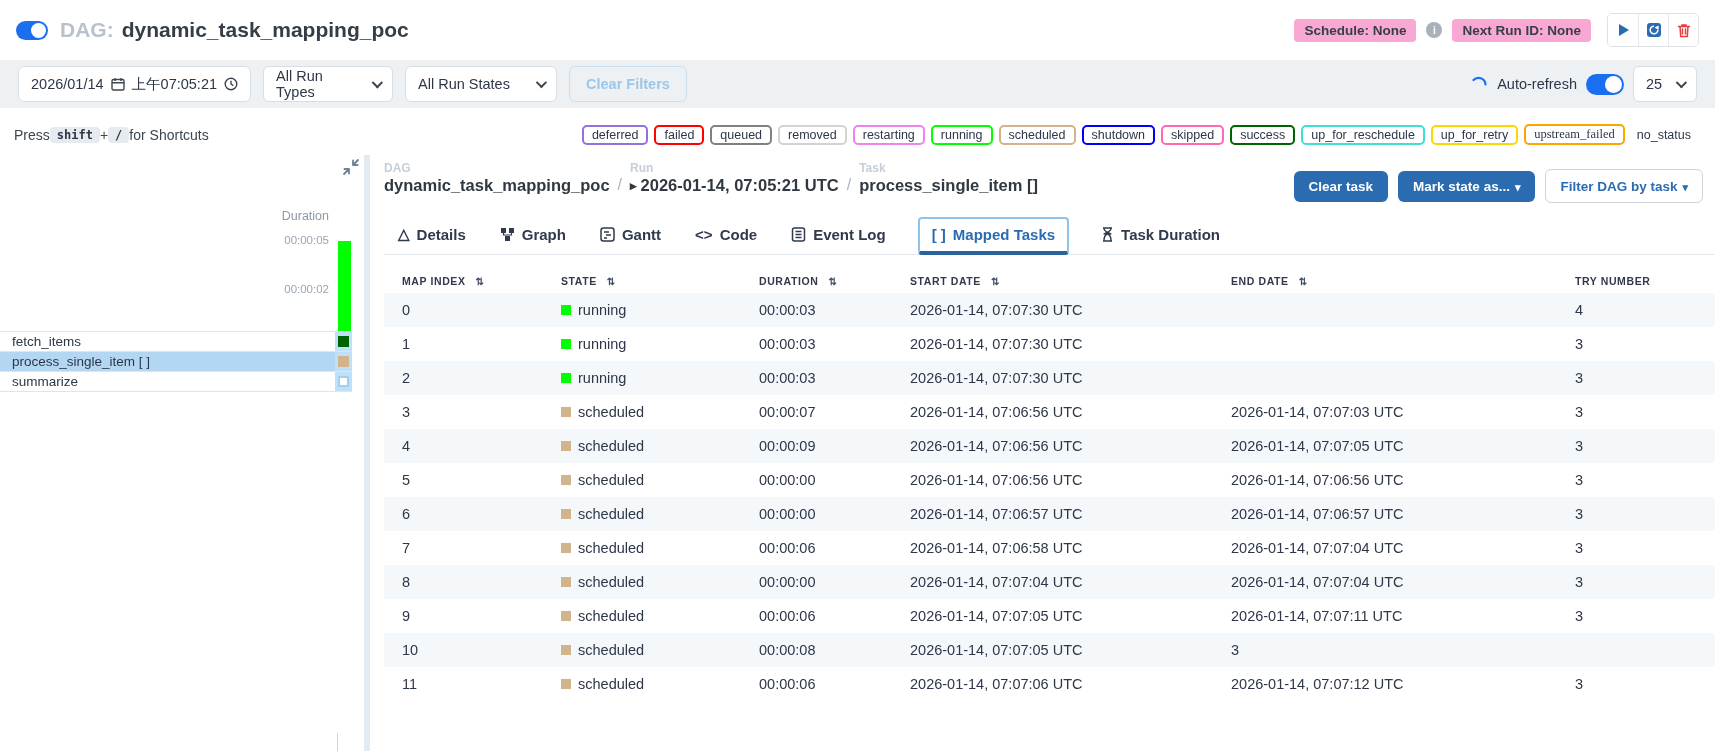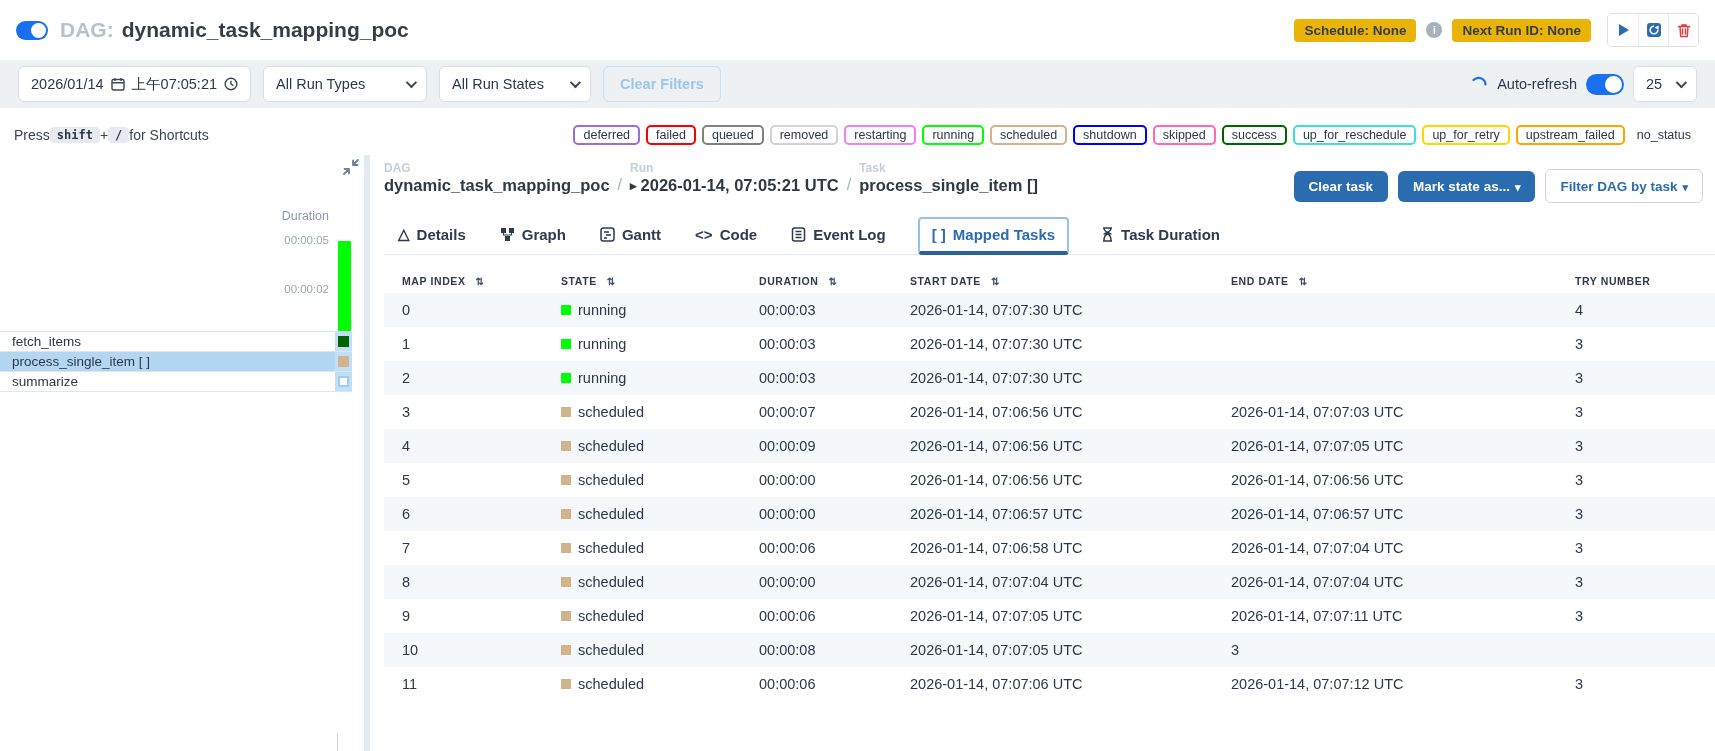--- a/index.html
+++ b/index.html
@@ -6,33 +6,33 @@
   html,body { width:1715px; height:751px; background:#fff; overflow:hidden;
     font-family:"Liberation Sans", sans-serif; color:#2d3748; }
 
   
   .topbar { height:60px; display:flex; align-items:center; padding:0 16px; background:#fff; }
   .switch { width:32px; height:19px; border-radius:10px; background:#1a6ff0; position:relative; flex:0 0 auto; cursor:pointer; }
   .switch .knob { position:absolute; top:2px; right:2px; width:15px; height:15px; border-radius:50%; background:#fff; }
   .dag-label { margin-left:12px; font-size:21px; font-weight:bold; color:#b9c2cc; }
   .dag-title { margin-left:8px; font-size:21px; font-weight:bold; color:#353d46; }
   .topbar-right { margin-left:auto; display:flex; align-items:center; gap:10px; }
-  .gray-badge { background:#eab308; color:#363e47; font-weight:bold; font-size:13.5px; padding:4px 10px; border-radius:4px; }
+  .gray-badge { background:#f9a8d4; color:#363e47; font-weight:bold; font-size:13.5px; padding:4px 10px; border-radius:4px; }
   .info-circle { width:16px; height:16px; border-radius:50%; background:#a8b2bd; color:#fff; font-size:10px; font-weight:bold;
     display:flex; align-items:center; justify-content:center; font-style:normal; }
   .icon-group { display:flex; border:1px solid #dde2e8; border-radius:5px; overflow:hidden; margin-left:6px; }
   .icon-group button { width:30px; height:32px; background:#fff; border:none; display:flex; align-items:center; justify-content:center; cursor:pointer; }
   .icon-group button + button { border-left:1px solid #e5e9ee; }
 
   
   .filterbar { height:48px; background:#eef1f4; display:flex; align-items:center; padding:0 18px; gap:12px; }
   .dt-input { background:#fff; border:1px solid #d9dee3; border-radius:6px; height:36px; display:flex; align-items:center; gap:7px; padding:0 12px; font-size:14.5px; }
   .select { background:#fff; border:1px solid #d9dee3; border-radius:6px; height:36px; display:flex; align-items:center; justify-content:space-between; padding:0 12px; font-size:14.5px; cursor:pointer; }
   .select .chev { width:8px; height:8px; border-right:2px solid #3c4650; border-bottom:2px solid #3c4650; transform:rotate(45deg) translateY(-2px); margin-left:14px; }
-  .sel-types { width:164px; } .sel-states { width:152px; } .sel-interval { width:64px; }
+  .sel-types { width:130px; } .sel-states { width:152px; } .sel-interval { width:64px; }
   .btn-clear-filters { height:36px; border:1px solid #c9dff0; border-radius:6px; background:transparent; color:#9cc6e8; font-weight:bold; font-size:14.5px; padding:0 16px; cursor:pointer; }
   .filter-right { margin-left:auto; display:flex; align-items:center; gap:9px; }
   .autorefresh-label { font-size:14.5px; color:#2d3748; }
   .switch2 { width:38px; height:21px; border-radius:11px; background:#1a6ff0; position:relative; cursor:pointer; }
   .switch2 .knob { position:absolute; top:2px; right:2px; width:17px; height:17px; border-radius:50%; background:#fff; }
 
   
   .subbar { height:47px; display:flex; align-items:center; padding:6px 14px 0 14px; }
   .shortcuts { font-size:14px; color:#3c4650; display:flex; align-items:center; gap:0; }
   kbd { font-family:"DejaVu Sans Mono", monospace; font-size:12px; font-weight:bold; background:#e7eaee; border-radius:4px; padding:1px 7px; color:#2d3748; }
@@ -204,21 +204,21 @@
       <span class="badge" style="border-color: rgb(0, 0, 255);">shutdown</span>
 
       <span class="badge" style="border-color: rgb(255, 105, 180);">skipped</span>
 
       <span class="badge" style="border-color: rgb(0, 100, 0);">success</span>
 
       <span class="badge" style="border-color: rgb(64, 224, 208);">up_for_reschedule</span>
 
       <span class="badge" style="border-color: rgb(255, 215, 0);">up_for_retry</span>
 
-      <span class="badge" style="border-color: rgb(255, 165, 0);">upstream_failed</span>
+      <span class="badge" style="border-color: rgb(255, 165, 0); font-family: Liberation Serif, serif;">upstream_failed</span>
 
       <span class="badge no-border">no_status</span>
     </div>
 </div>
 
 <div class="main">
 
   <aside class="sidebar">
     <span class="collapse-btn">
       <svg width="18" height="18" viewBox="0 0 18 18">

